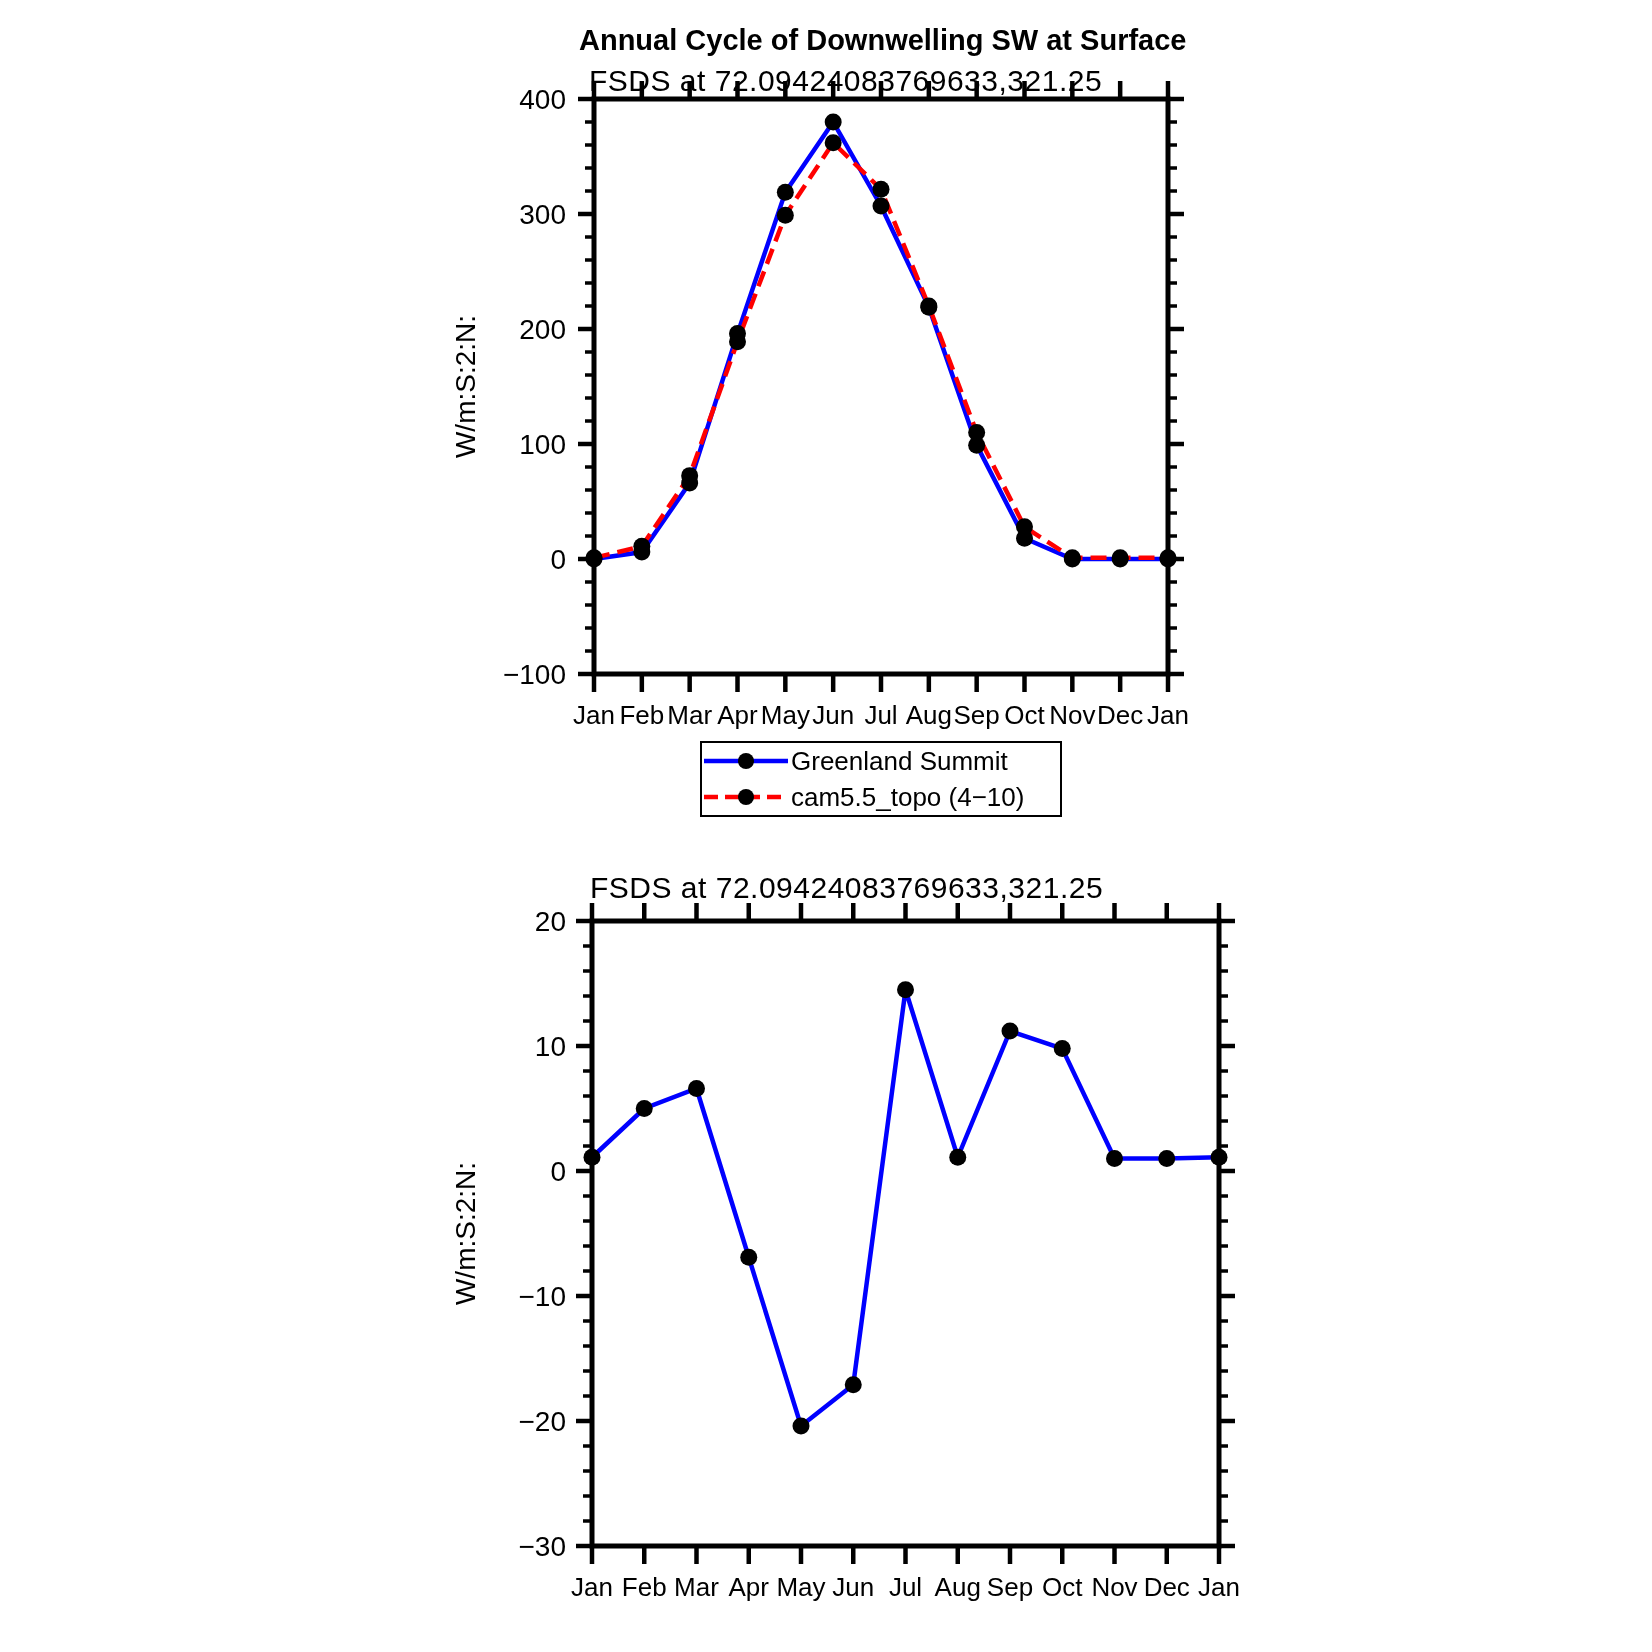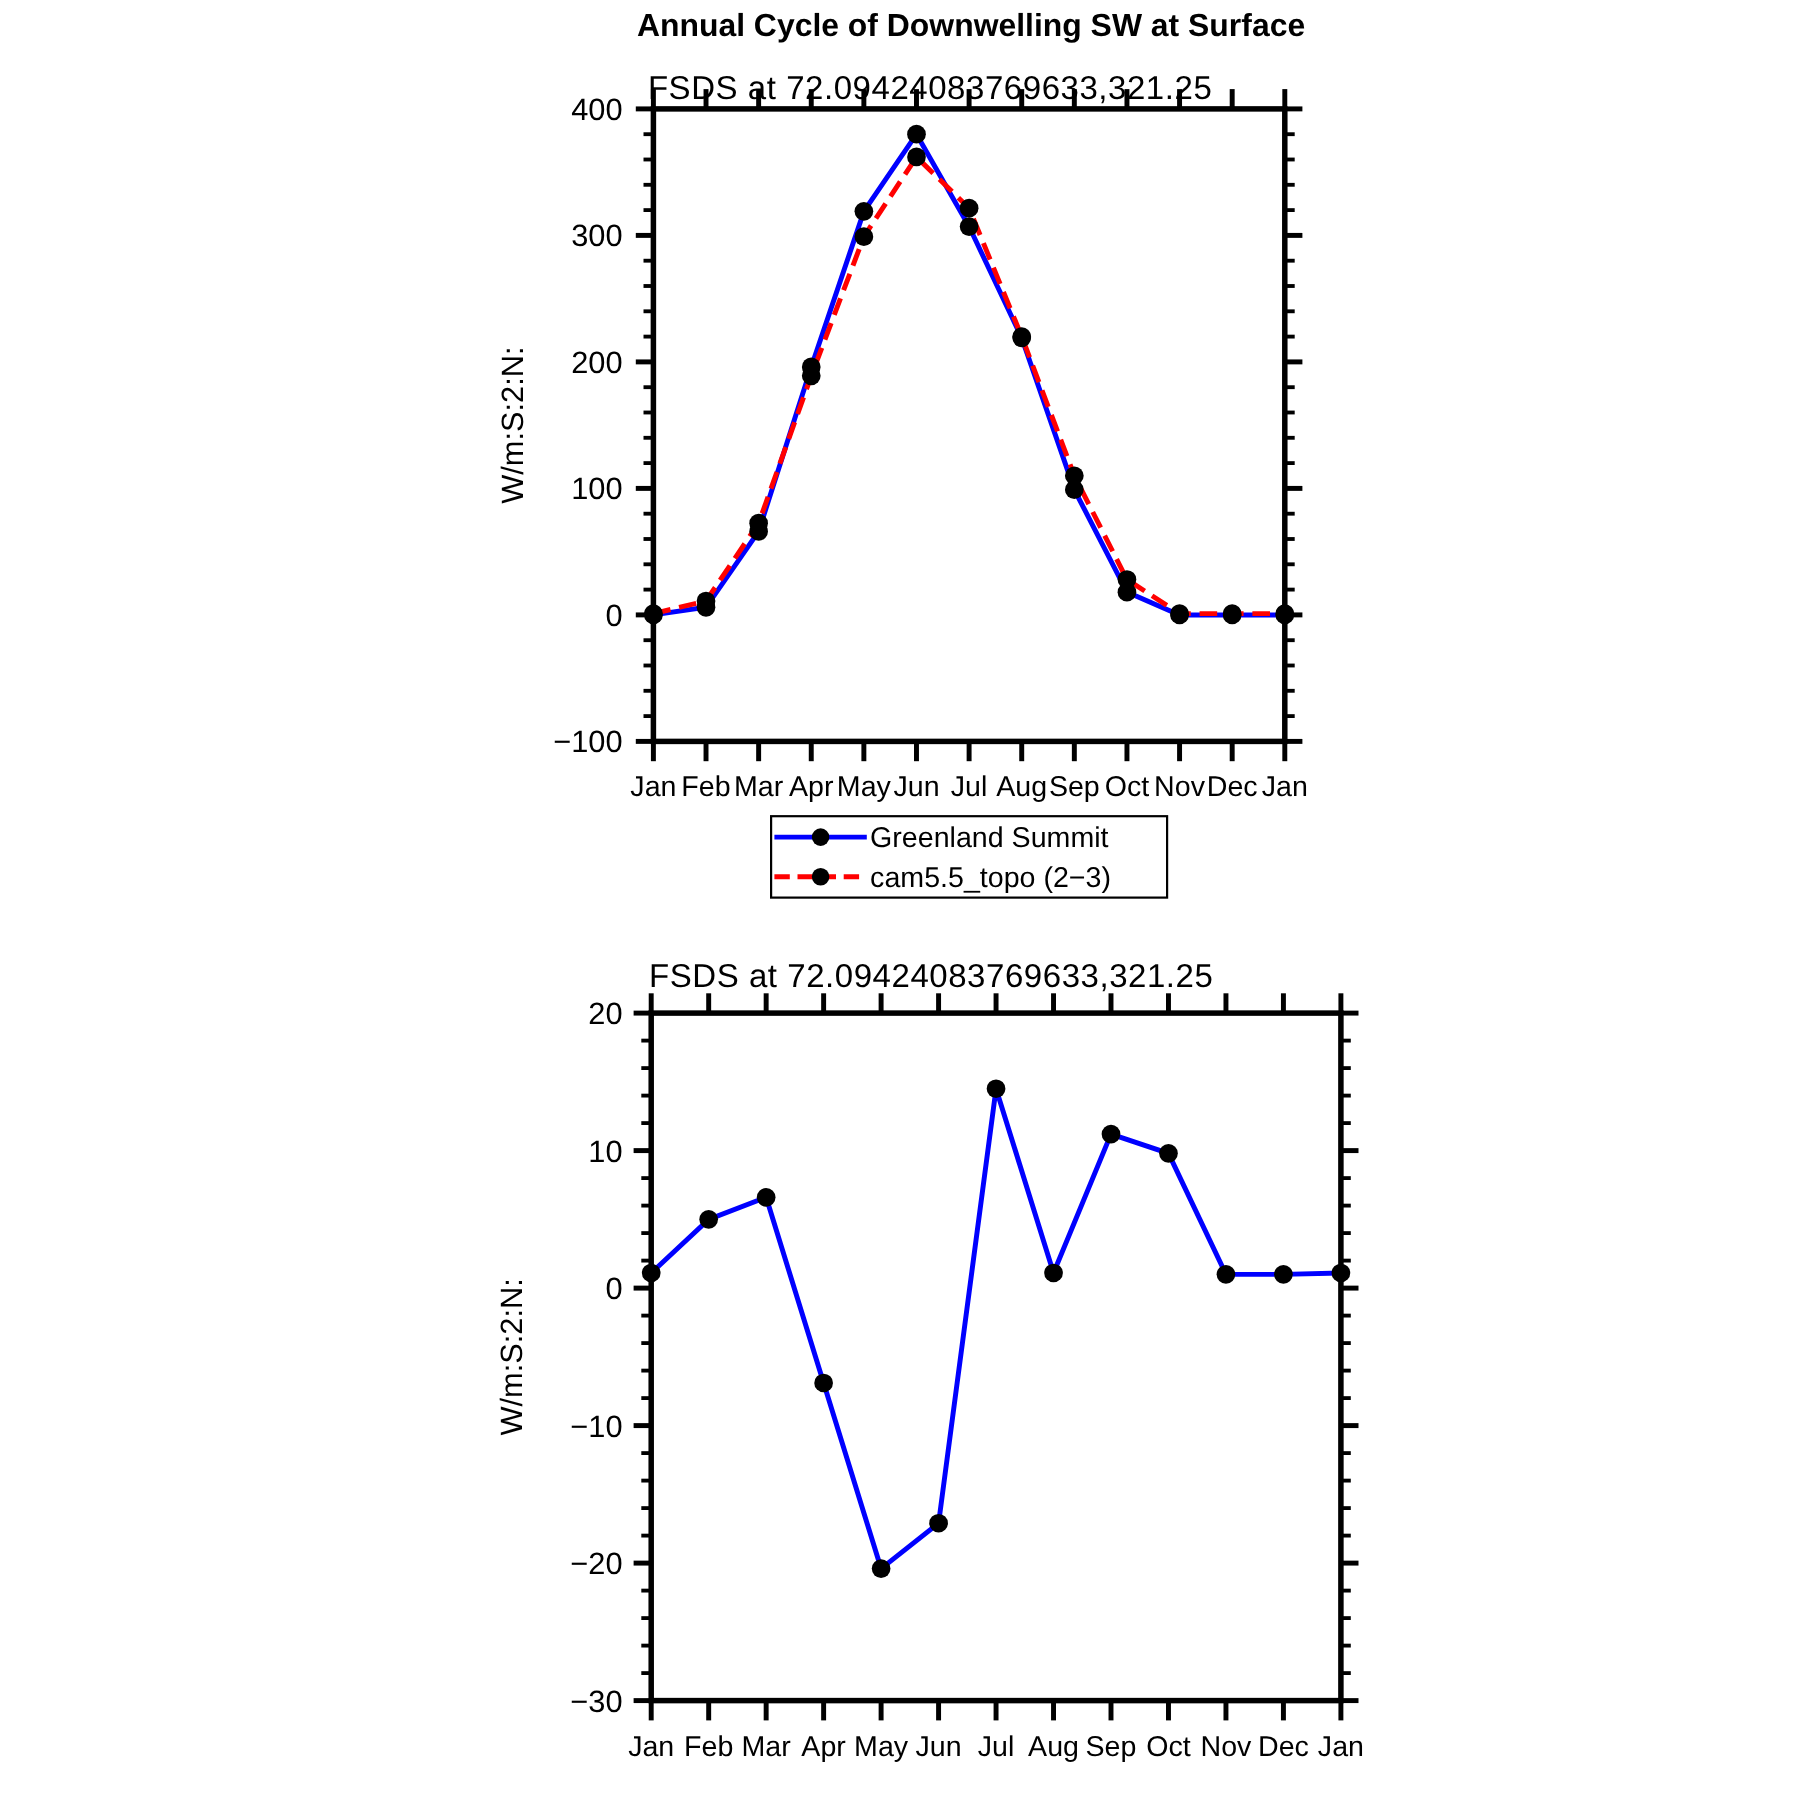--- a/index.html
+++ b/index.html
@@ -1,21 +1,21 @@
 <!DOCTYPE html>
 <html><head>
 <meta charset="utf-8">
 <style>
   html,body{margin:0;padding:0;background:#ffffff;}
   #page{position:relative;width:1652px;height:1652px;background:#ffffff;overflow:hidden;
         font-family:"Liberation Sans","DejaVu Sans",sans-serif;color:#000;}
   #canvas{position:absolute;left:0;top:0;}
   .chart-title{position:absolute;font-weight:bold;font-size:29px;white-space:nowrap;}
   .chart-subtitle{position:absolute;font-weight:normal;font-size:30px;white-space:nowrap;letter-spacing:0.5px;}
-  #top-title{left:579px;top:8px;text-align:center;}
+  #top-title{left:579px;top:24px;text-align:center;}
   #top-subtitle{left:589px;top:64px;}
   #bottom-title{left:563px;top:822px;}
   #bottom-subtitle{left:590px;top:871px;}
   #legend{position:absolute;left:700px;top:741px;width:362px;height:76px;
           border:2.5px solid #000;box-sizing:border-box;background:#fff;
           display:flex;flex-direction:column;justify-content:center;}
   .legend-row{display:flex;align-items:center;height:36px;}
   .legend-row svg{flex:0 0 88px;height:22px;}
   .legend-label{font-size:26px;white-space:nowrap;margin-left:1px;}
   .sample-line{stroke-width:4.5;}
@@ -308,19 +308,19 @@
         <line class="sample-line" x1="2" y1="11" x2="86" y2="11" stroke="#0000ff"></line>
         <circle cx="44" cy="11" r="8" fill="#000000"></circle>
       </svg>
       <span class="legend-label">Greenland Summit</span>
     </div>
     <div class="legend-row">
       <svg viewBox="0 0 88 22">
         <line class="sample-line dashed" x1="2" y1="11" x2="86" y2="11" stroke="#ff0000"></line>
         <circle cx="44" cy="11" r="8" fill="#000000"></circle>
       </svg>
-      <span class="legend-label">cam5.5_topo (2−3)</span>
+      <span class="legend-label">cam5.5_topo (4−10)</span>
     </div>
   </div>
 
   <div id="bottom-subtitle" class="chart-subtitle">FSDS at 72.09424083769633,321.25</div>
 
 </div>
 
 </body></html>

